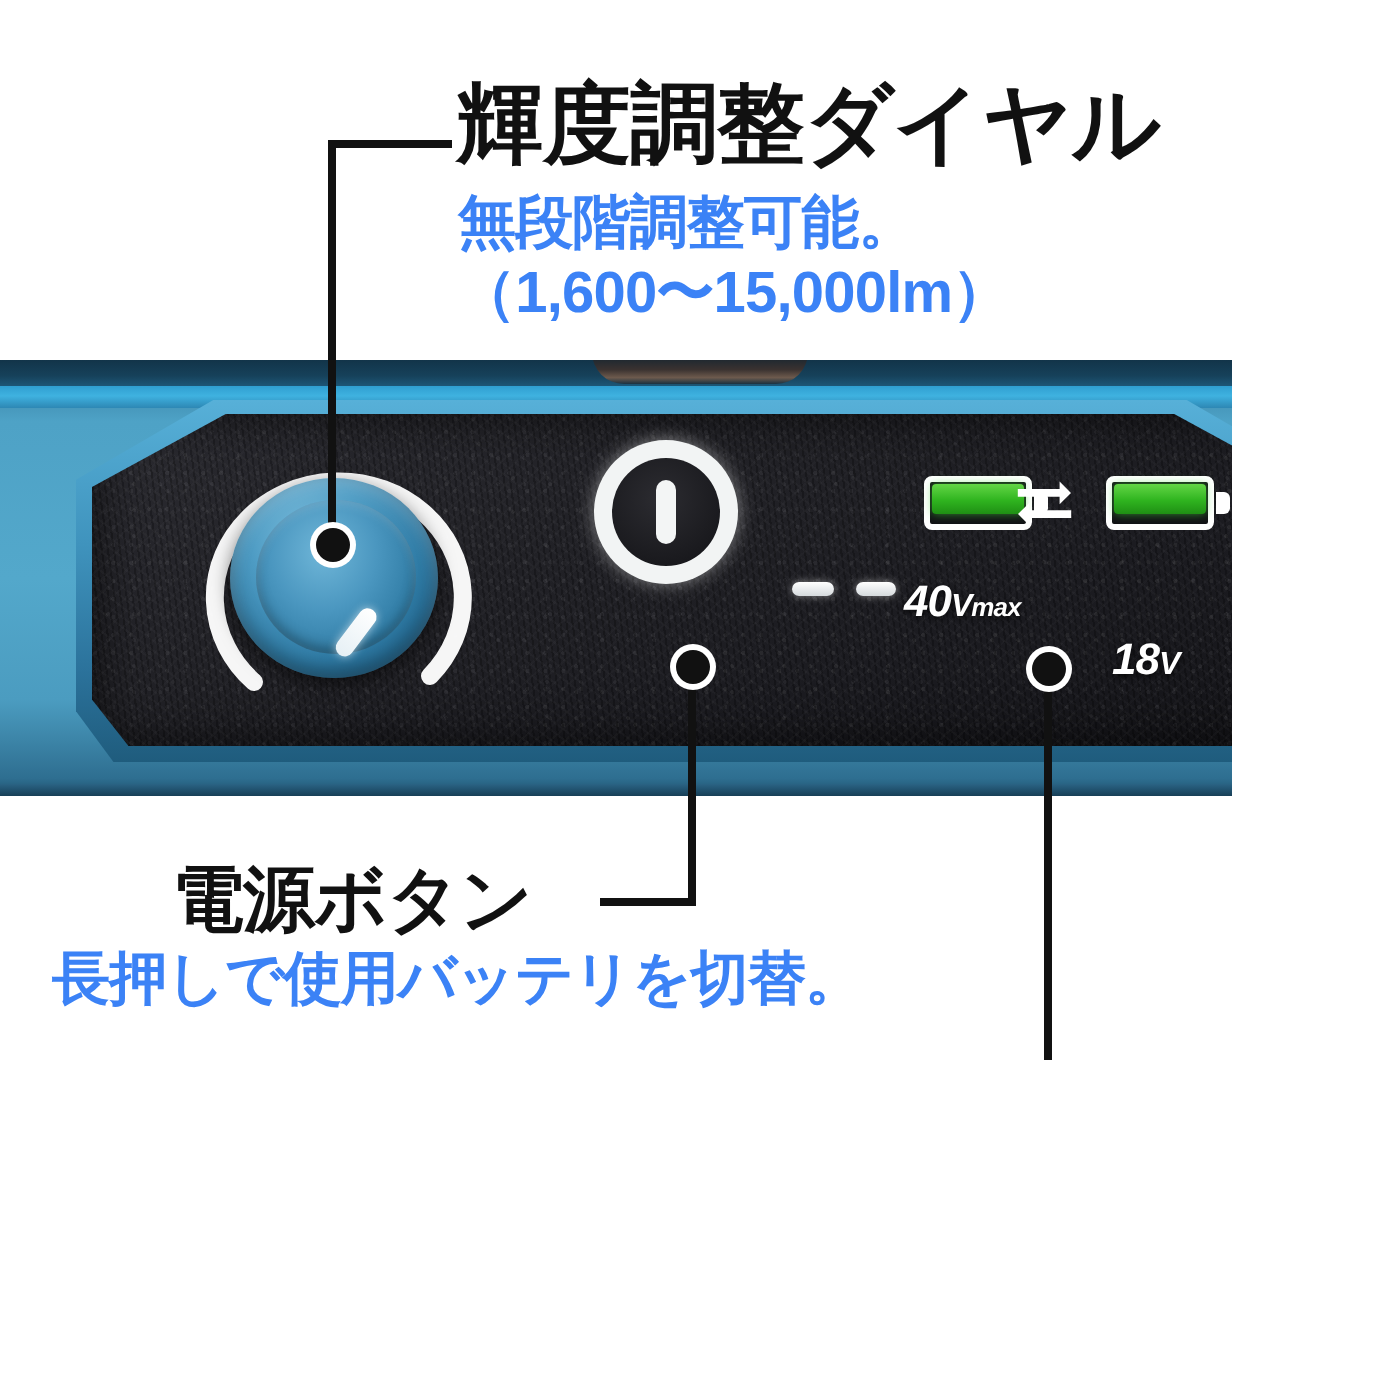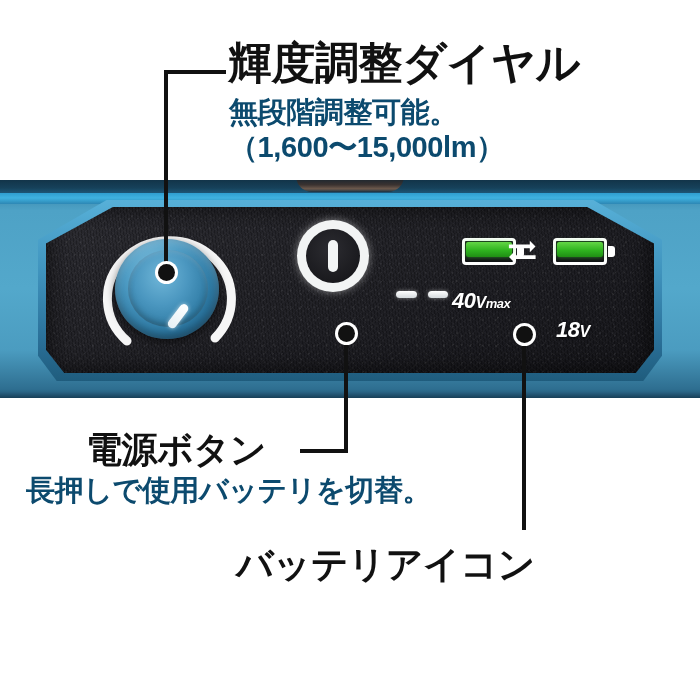--- a/index.html
+++ b/index.html
@@ -17,21 +17,21 @@
   
   .hd{
     font-weight:bold;
     letter-spacing:-0.5px;
     color:#111111;
     white-space:nowrap;
     line-height:1.0;
   }
   .bd{
     font-weight:bold;
-    color:#0c4a6e;
+    color:#3b82f6;
     white-space:nowrap;
     line-height:1.22;
     letter-spacing:-0.4px;
   }
 
   
   #t-head{position:absolute;left:228px;top:41px;font-size:44px;}
   #t-sub {position:absolute;left:229px;top:95px;font-size:29px;}
   #t-sub div{margin:0;padding:0;}
 
@@ -45,21 +45,21 @@
 
   
   .lead{position:absolute;background:#111111;}
   .dot{
     position:absolute;width:17px;height:17px;border-radius:50%;
     background:#111111;box-shadow:0 0 0 3px #ffffff;
   }
 
   
   #photo{
-    position:absolute;left:0;top:180px;width:700px;height:218px;
+    position:absolute;left:0;top:180px;width:616px;height:218px;
     overflow:hidden;
     background:
       linear-gradient(180deg,#2b6b8e 0%,#3b89ad 6%,#4ea2c6 14%,#53a8cb 50%,#4b9cc0 78%,#2e6e90 96%,#1d4f6a 100%);
   }
   
   #photo .topband{
     position:absolute;left:0;top:0;width:700px;height:13px;
     background:linear-gradient(180deg,#123449 0%,#16415a 60%,#1d5676 100%);
   }
   #photo .botband{
@@ -252,15 +252,14 @@
   <div class="bd" id="t-sub">
     <div>無段階調整可能。</div>
     <div>（1,600〜15,000lm）</div>
   </div>
 
   <div class="hd" id="p-head">電源ボタン</div>
   <div class="bd" id="p-sub">
     <div>長押しで使用バッテリを切替。</div>
   </div>
 
-  <div class="hd" id="b-head">バッテリアイコン</div>
 
 </div>
 
 </body></html>

